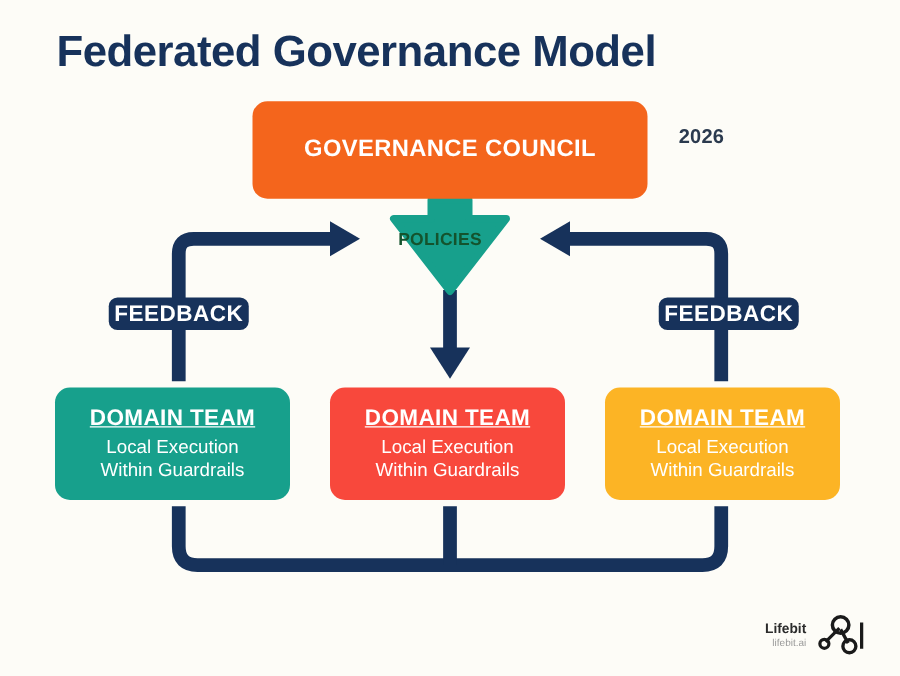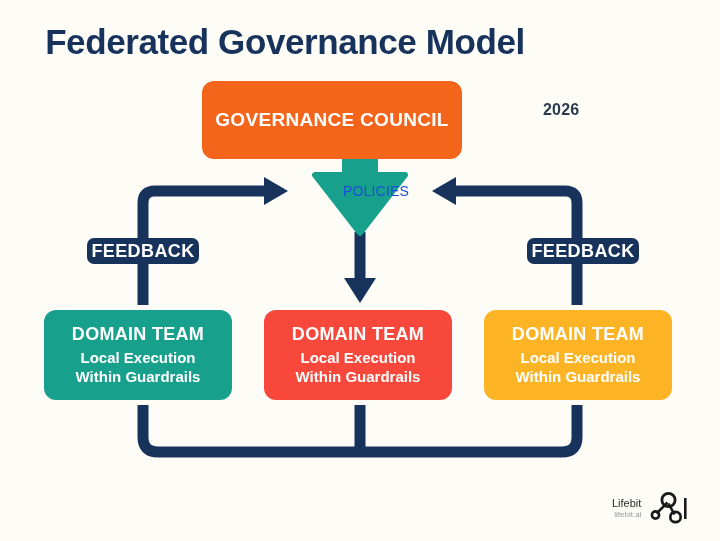--- a/index.html
+++ b/index.html
@@ -68,28 +68,28 @@
     padding: 6px 10px;
   }
   .box .bt {
     font-size: 18px;
     font-weight: bold;
     letter-spacing: 0.3px;
     line-height: 1.25;
   }
   .box .bs {
     font-size: 15px;
-    font-weight: bold;
+    font-weight: normal;
     line-height: 1.3;
   }
 
   #council {
     left: 202px;
     top: 81px;
-    width: 260px;
+    width: 316px;
     height: 78px;
     background: #F4651C;
   }
   #council .bt { font-size: 19px; }
   #council .bs { font-weight: bold; }
 
   #team-left {
     left: 44px;
     top: 310px;
     width: 188px;
@@ -103,32 +103,32 @@
     height: 90px;
     background: #F8483C;
   }
   #team-right {
     left: 484px;
     top: 310px;
     width: 188px;
     height: 90px;
     background: #FCB425;
   }
-  .team .bt { margin-bottom: 2px; }
+  .team .bt { margin-bottom: 2px; text-decoration: underline; }
 
   
   #policies-label {
     position: absolute;
-    left: 332px;
+    left: 308px;
     top: 183px;
     width: 88px;
     text-align: center;
     font-size: 14px;
-    font-weight: normal;
-    color: #1d4ed8;
+    font-weight: bold;
+    color: #14532d;
     letter-spacing: 0.2px;
     pointer-events: none;
   }
 
   
   .pill {
     position: absolute;
     background: #17325B;
     border-radius: 7px;
     color: #FFFFFF;
@@ -153,21 +153,21 @@
     gap: 8px;
   }
   #logo-text {
     display: flex;
     flex-direction: column;
     align-items: flex-end;
     line-height: 1.15;
   }
   #logo-name {
     font-size: 11px;
-    font-weight: normal;
+    font-weight: bold;
     color: #2B2B2B;
   }
   #logo-url {
     font-size: 8px;
     color: #9A9A9A;
   }
 </style>
 </head>
 <body>
 

